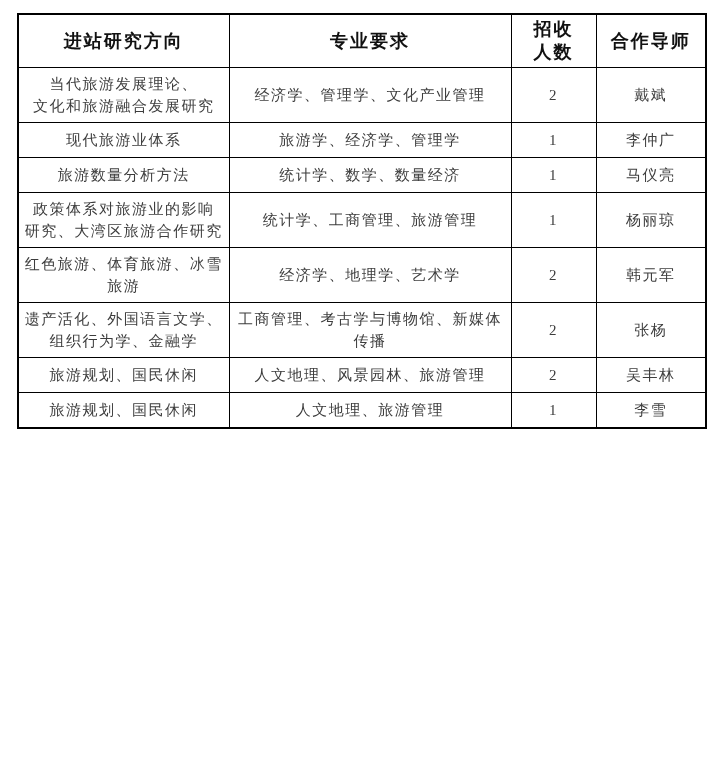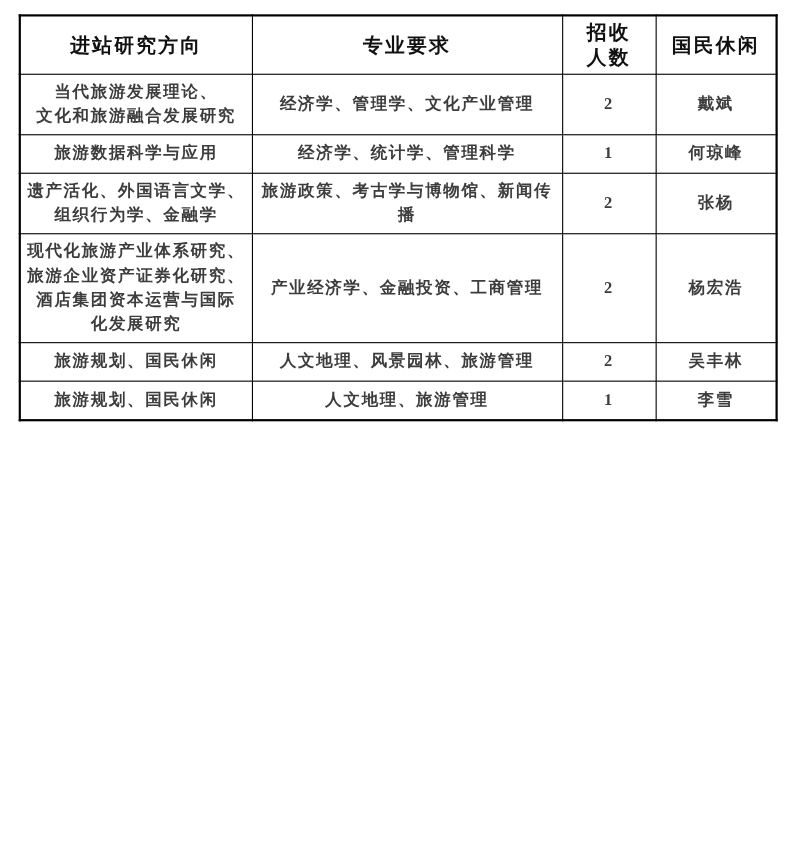--- a/index.html
+++ b/index.html
@@ -41,72 +41,83 @@
     padding: 3px 2px;
     height: 46px;
   }
   table.recruit td {
     font-size: 15px;
     color: #3d3d3d;
     letter-spacing: 1.5px;
     line-height: 22px;
     padding: 5px 2px;
   }
-  tbody tr { height: 35px; font-weight: bold; }
+  tbody tr { height: 35px; }
   td.c-count, td.c-mentor { letter-spacing: 1px; }
 </style>
 </head>
 <body>
 
 <div class="page">
   <table class="recruit">
     <colgroup>
       <col style="width:211px">
       <col style="width:282px">
       <col style="width:85px">
       <col style="width:110px">
     </colgroup>
     <thead>
       <tr>
         <th>进站研究方向</th>
         <th>专业要求</th>
         <th>招收
 人数</th>
-        <th>国民休闲</th>
+        <th>合作导师</th>
       </tr>
     </thead>
     <tbody>
       <tr>
         <td class="c-direction">当代旅游发展理论、
 文化和旅游融合发展研究</td>
         <td class="c-major">经济学、管理学、文化产业管理</td>
         <td class="c-count">2</td>
         <td class="c-mentor">戴斌</td>
       </tr>
       <tr>
-        <td class="c-direction">旅游数据科学与应用</td>
-        <td class="c-major">经济学、统计学、管理科学</td>
+        <td class="c-direction">现代旅游业体系</td>
+        <td class="c-major">旅游学、经济学、管理学</td>
         <td class="c-count">1</td>
-        <td class="c-mentor">何琼峰</td>
+        <td class="c-mentor">李仲广</td>
+      </tr>
+      <tr>
+        <td class="c-direction">旅游数量分析方法</td>
+        <td class="c-major">统计学、数学、数量经济</td>
+        <td class="c-count">1</td>
+        <td class="c-mentor">马仪亮</td>
+      </tr>
+      <tr>
+        <td class="c-direction">政策体系对旅游业的影响
+研究、大湾区旅游合作研究</td>
+        <td class="c-major">统计学、工商管理、旅游管理</td>
+        <td class="c-count">1</td>
+        <td class="c-mentor">杨丽琼</td>
+      </tr>
+      <tr>
+        <td class="c-direction">红色旅游、体育旅游、冰雪
+旅游</td>
+        <td class="c-major">经济学、地理学、艺术学</td>
+        <td class="c-count">2</td>
+        <td class="c-mentor">韩元军</td>
       </tr>
       <tr>
         <td class="c-direction">遗产活化、外国语言文学、
 组织行为学、金融学</td>
-        <td class="c-major">旅游政策、考古学与博物馆、新闻传播</td>
+        <td class="c-major">工商管理、考古学与博物馆、新媒体传播</td>
         <td class="c-count">2</td>
         <td class="c-mentor">张杨</td>
-      </tr>
-      <tr>
-        <td class="c-direction">现代化旅游产业体系研究、
-旅游企业资产证券化研究、
-酒店集团资本运营与国际
-化发展研究</td>
-        <td class="c-major">产业经济学、金融投资、工商管理</td>
-        <td class="c-count">2</td>
-        <td class="c-mentor">杨宏浩</td>
       </tr>
       <tr>
         <td class="c-direction">旅游规划、国民休闲</td>
         <td class="c-major">人文地理、风景园林、旅游管理</td>
         <td class="c-count">2</td>
         <td class="c-mentor">吴丰林</td>
       </tr>
       <tr>
         <td class="c-direction">旅游规划、国民休闲</td>
         <td class="c-major">人文地理、旅游管理</td>

